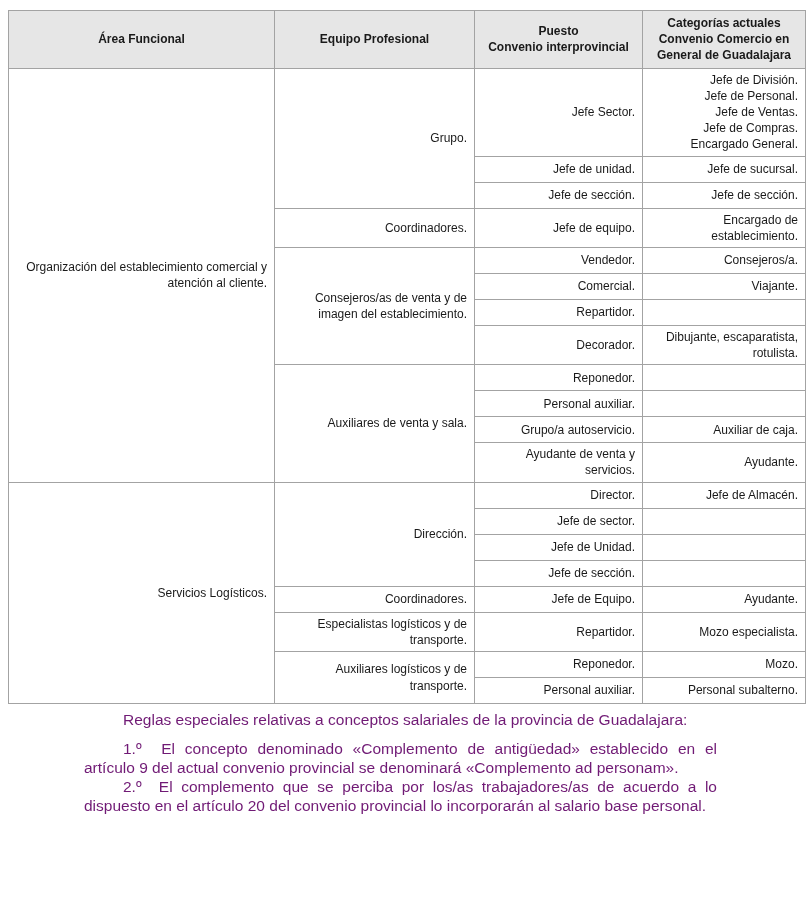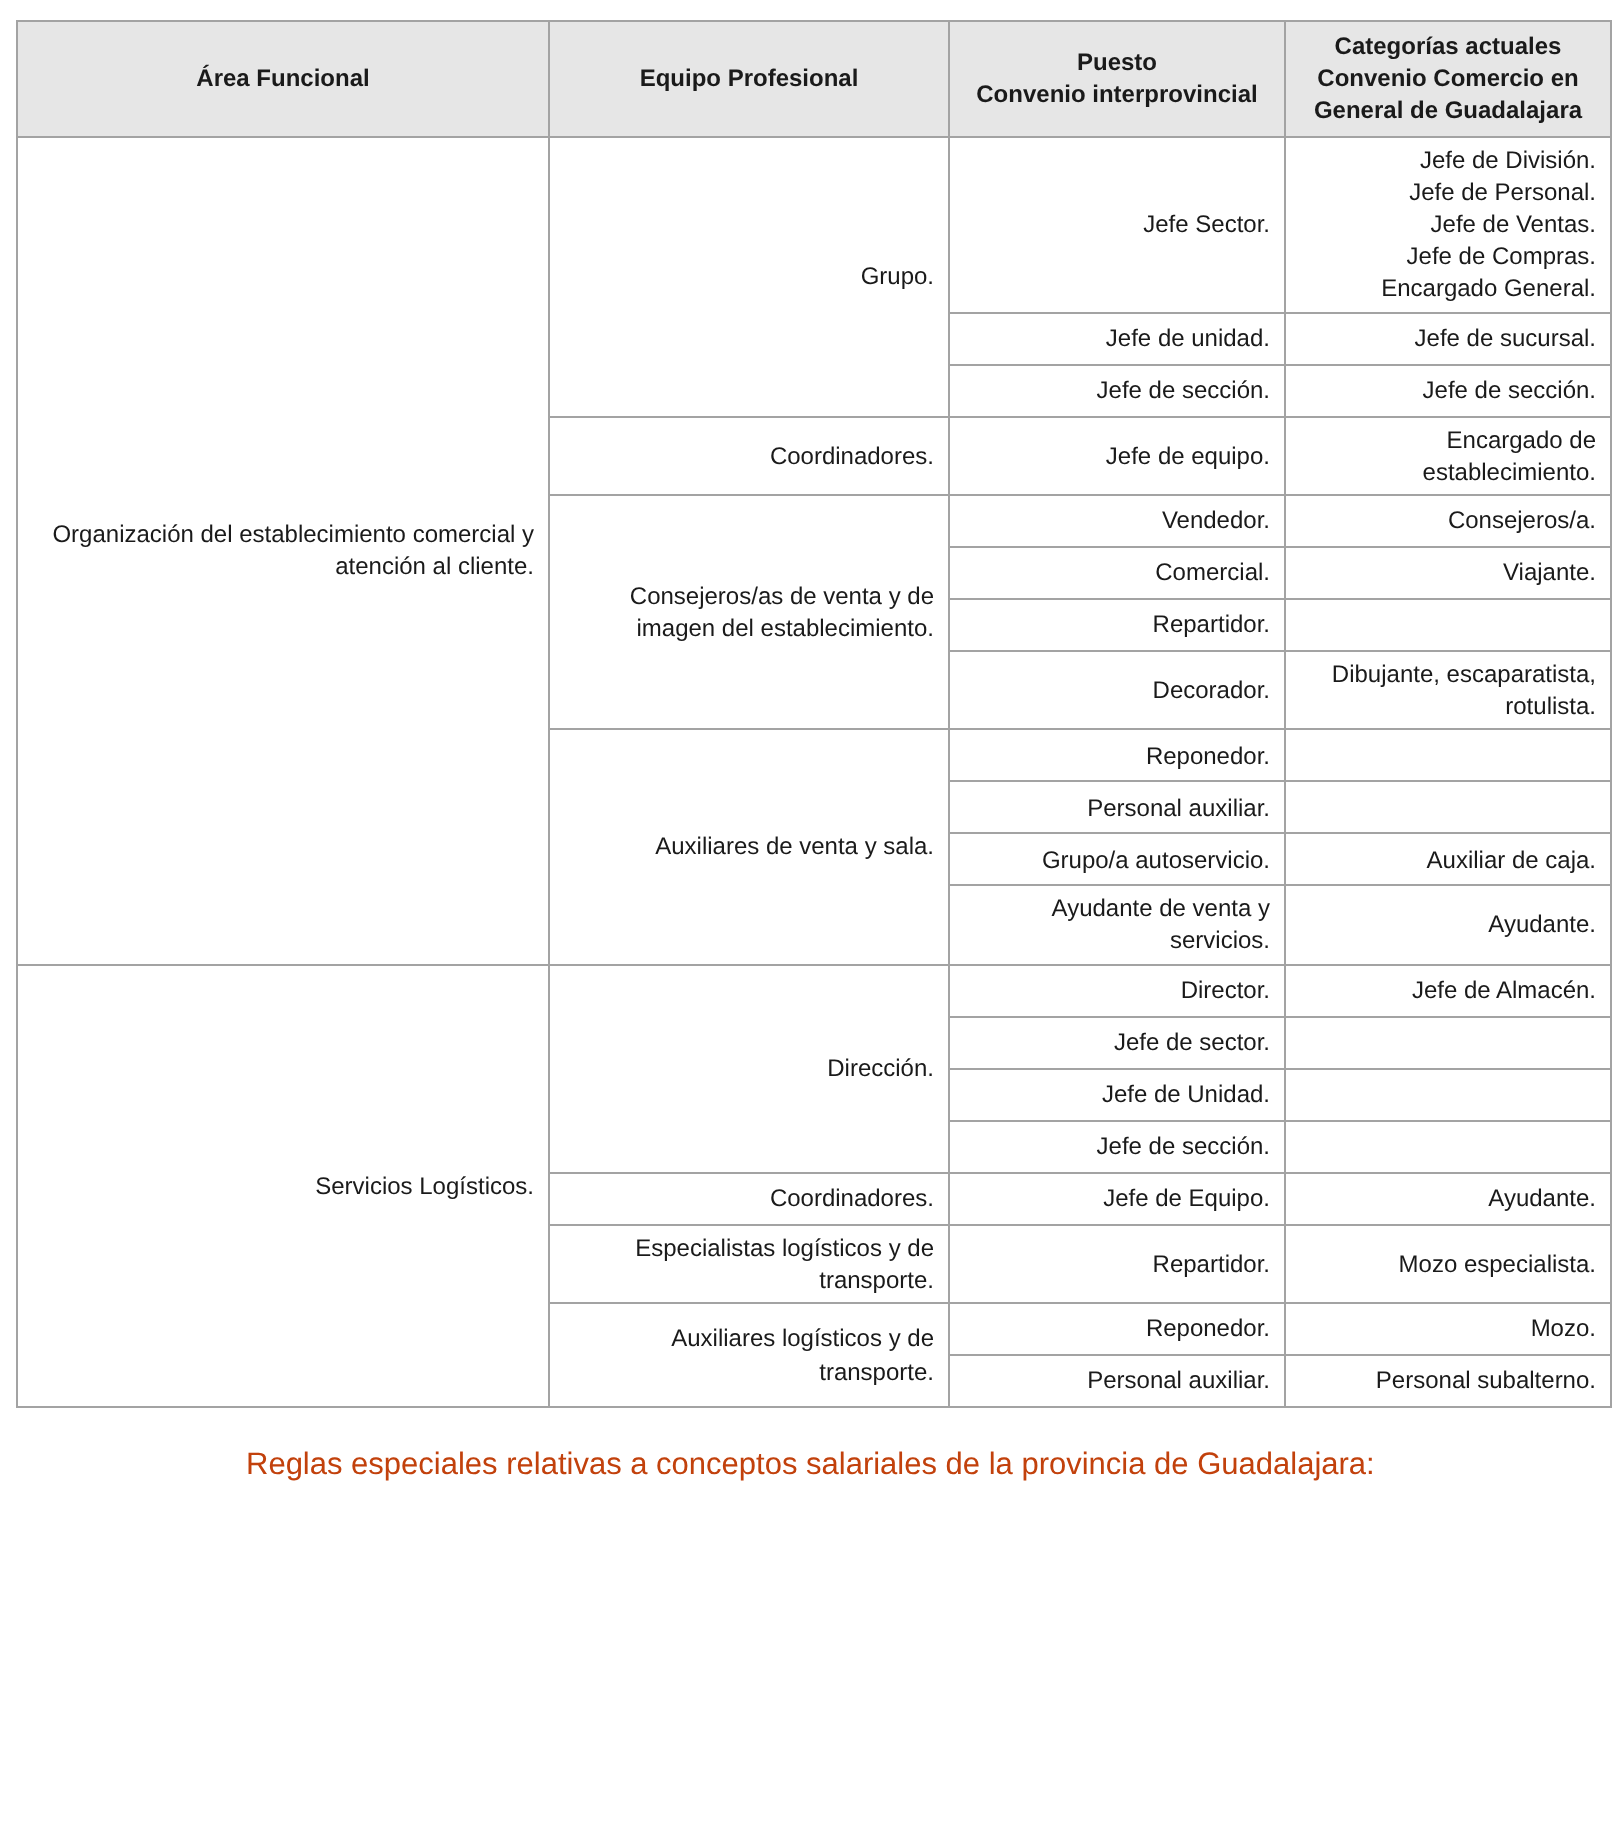--- a/index.html
+++ b/index.html
@@ -40,25 +40,25 @@
     text-align: right;
     padding: 3px 7px;
   }
   table.categorias-table tr { height: 26px; }
   tr.r-tall { height: 101px; }
   tr.r-40 { height: 40px; }
   tr.r-46 { height: 46px; }
   tr.r-47 { height: 47px; }
   .notes {
     width: 633px;
-    margin: 19px 0 0 84px;
+    margin: 6px 0 0 84px;
     font-size: 15.5px;
     line-height: 19px;
     text-align: justify;
-    color: #c2410c;
+    color: #701a75;
   }
   .notes p { text-indent: 39px; }
   .notes p.rule-item-1 { margin-top: 10px; }
 </style>
 </head>
 <body>
 
 <div class="page">
 
   <table class="categorias-table">
@@ -173,15 +173,17 @@
       </tr>
       <tr>
         <td>Personal auxiliar.</td>
         <td>Personal subalterno.</td>
       </tr>
     </tbody>
   </table>
 
   <div class="notes">
     <p class="rule-intro">Reglas especiales relativas a conceptos salariales de la provincia de Guadalajara:</p>
+    <p class="rule-item-1"><span>1.º</span>&nbsp;&nbsp;<span>El concepto denominado «Complemento de antigüedad» establecido en el artículo 9 del actual convenio provincial se denominará «Complemento ad personam».</span></p>
+    <p class="rule-item-2"><span>2.º</span>&nbsp;&nbsp;<span>El complemento que se perciba por los/as trabajadores/as de acuerdo a lo dispuesto en el artículo 20 del convenio provincial lo incorporarán al salario base personal.</span></p>
   </div>
 
 </div>
 
 </body></html>

